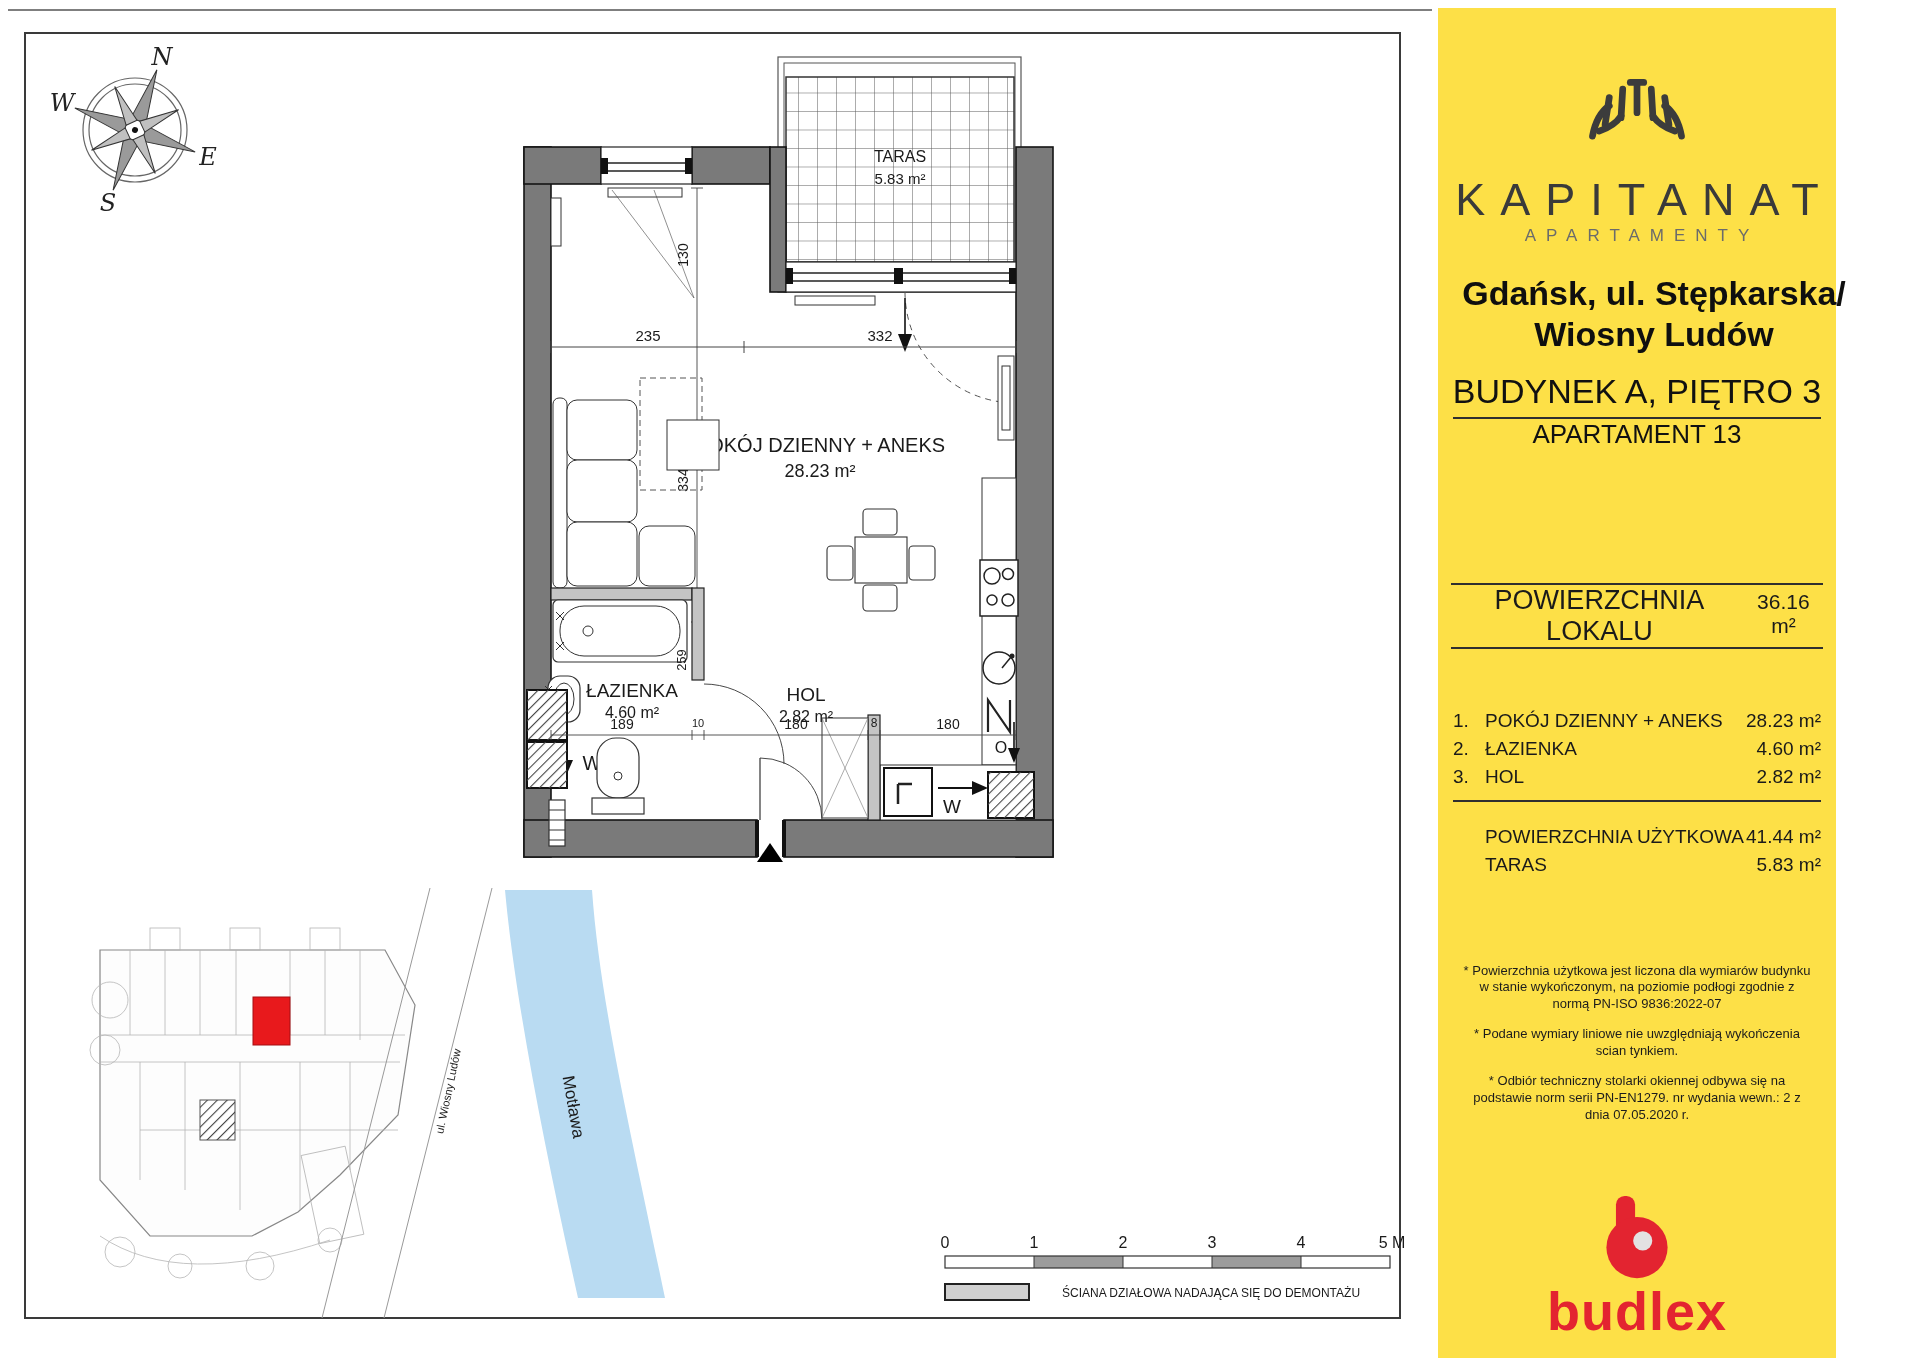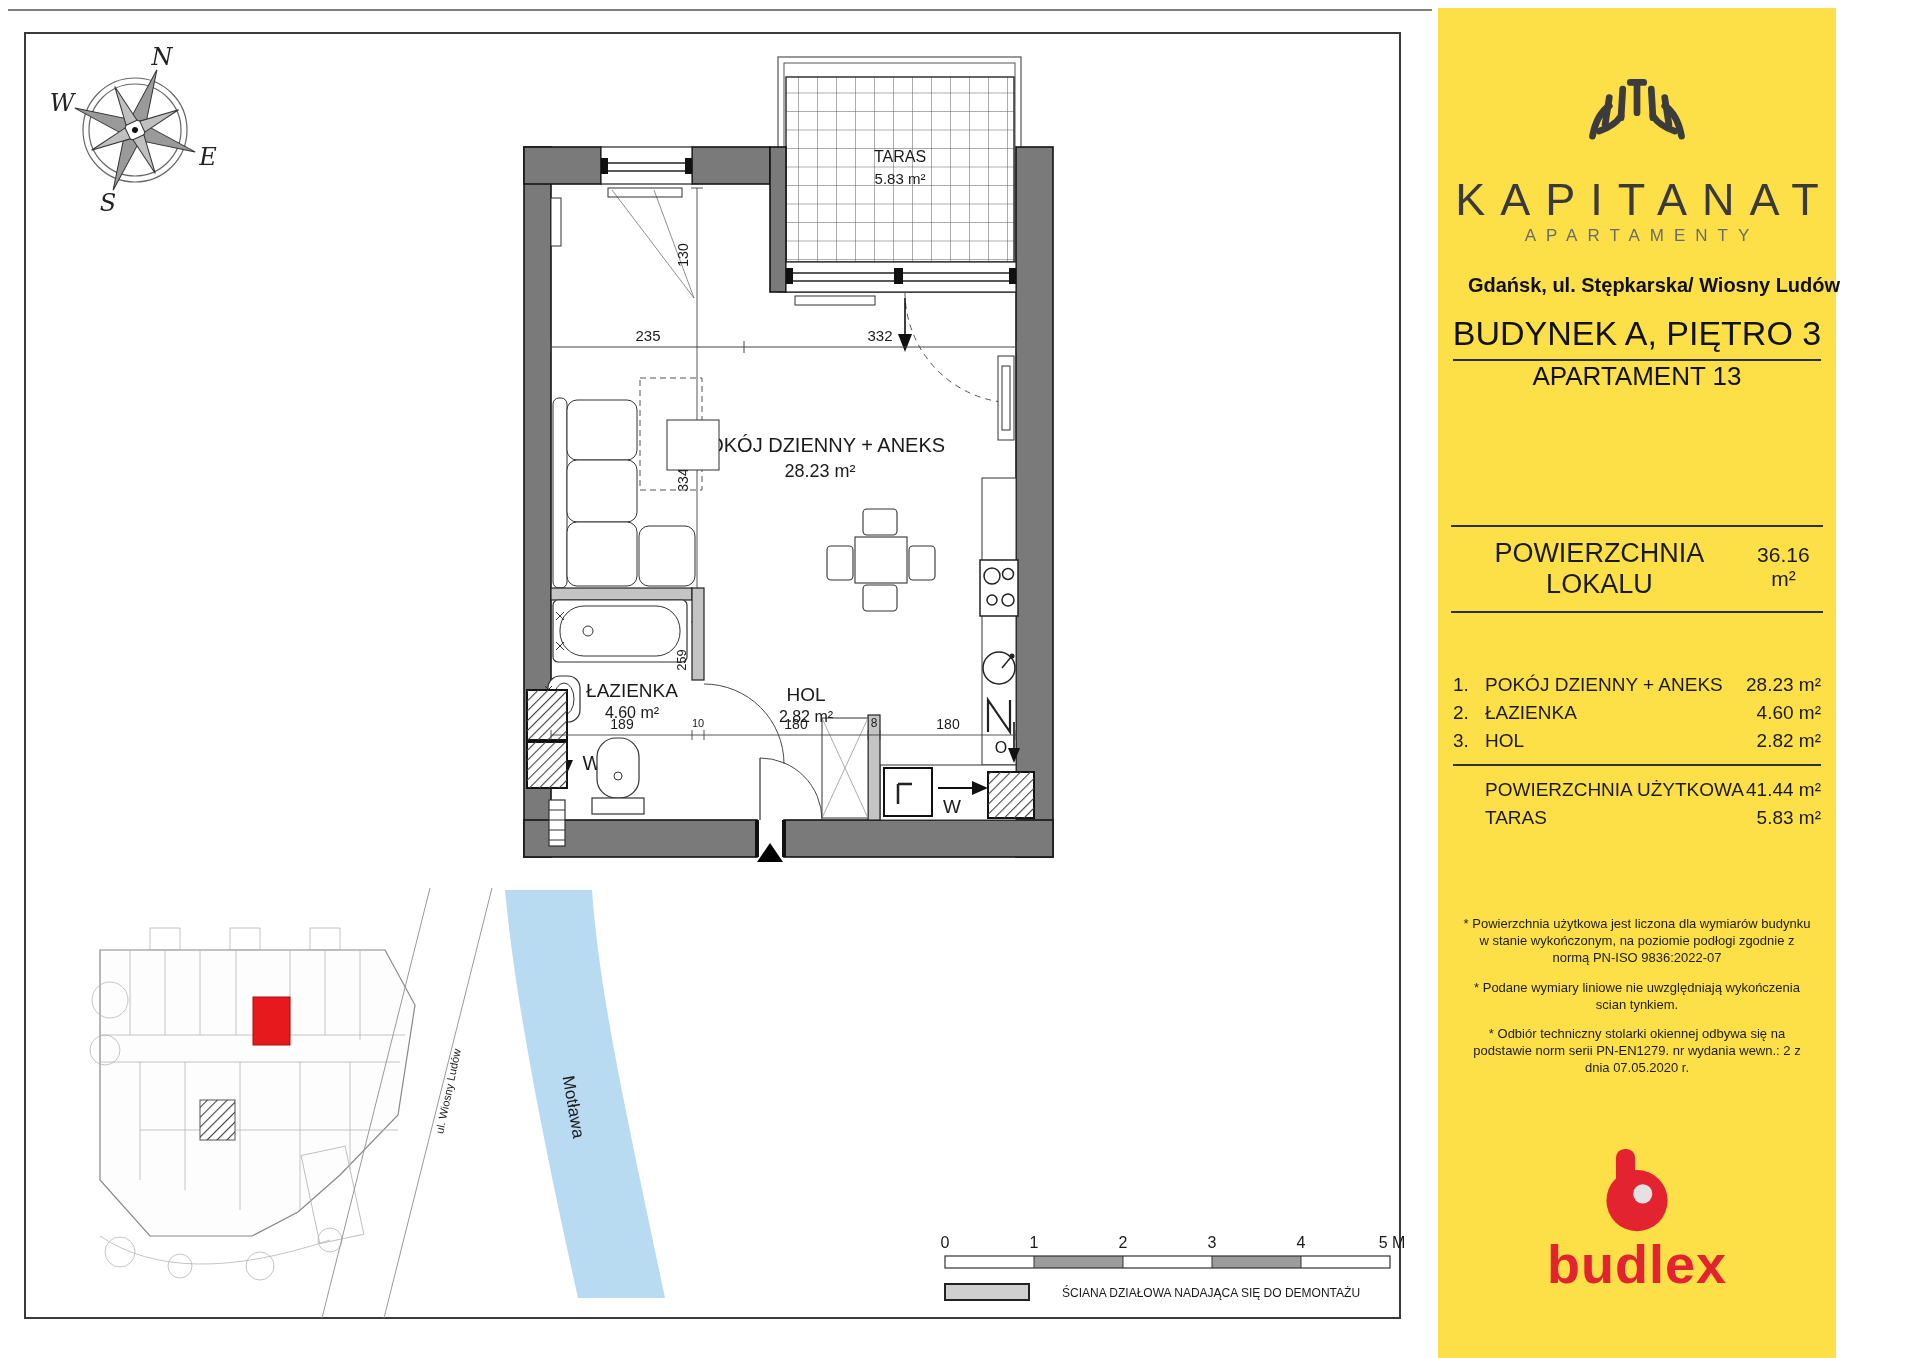--- a/index.html
+++ b/index.html
@@ -12,36 +12,36 @@
   svg text{font-family:"Liberation Sans",sans-serif;fill:#1a1a1a;}
   .compass-letter{font-family:"DejaVu Serif",serif;font-style:italic;font-size:24px;fill:#222;}
 
   .sidebar{
     position:absolute;left:1438px;top:8px;width:398px;height:1358px;
     background:#fde047;text-align:center;
   }
   .brand-icon{margin-top:66px;}
   .brand-name{font-size:45px;letter-spacing:15px;padding-left:15px;color:#3a3a3a;margin-top:12px;}
   .brand-tagline{font-size:17px;letter-spacing:10px;padding-left:10px;color:#6b6b6b;}
-  .address{font-size:20px;font-weight:bold;line-height:1.2;width:432px;margin:27px auto 0;color:#0f0f0f;}
+  .address{font-size:34px;font-weight:bold;line-height:1.2;width:432px;margin:27px auto 0;color:#0f0f0f;}
   .building{font-size:34px;margin-top:17px;color:#111;}
   .rule{width:368px;border:0;border-top:2px solid #2f2f2f;margin:6px auto 0;}
   .apartment{font-size:26px;margin-top:0;color:#111;text-align:center;}
   .area-block{
     width:368px;margin:133px auto 0;border-top:2px solid #2f2f2f;border-bottom:2px solid #2f2f2f;
-    padding:11px 2px;display:flex;justify-content:space-between;align-items:baseline;
+    padding:0 2px;display:flex;justify-content:space-between;align-items:baseline;
   }
   .area-label{font-size:27px;}
   .area-value{font-size:21px;}
   .rooms{width:368px;margin:58px auto 0;font-size:19px;}
   .room-row,.total-row{display:flex;line-height:28px;text-align:left;}
   .room-no{width:32px;}
   .room-name{flex:1;}
   .room-area,.total-area{text-align:right;}
-  .totals{border-top:2px solid #2f2f2f;margin-top:9px;padding-top:10px;}
+  .totals{border-top:2px solid #2f2f2f;margin-top:9px;padding-top:21px;}
   .total-name{flex:1;padding-left:32px;}
   .footnotes{width:354px;margin:84px auto 0;text-align:center;font-size:13px;line-height:1.3;color:#1c1c1c;}
   .budlex{margin-top:70px;}
   .budlex-word{font-size:54px;font-weight:bold;color:#e32430;letter-spacing:1px;margin-top:-6px;}
 </style>
 </head>
 <body>
 
 <div class="plan-panel">
 <svg width="1438" height="1358" viewBox="0 0 1438 1358">

